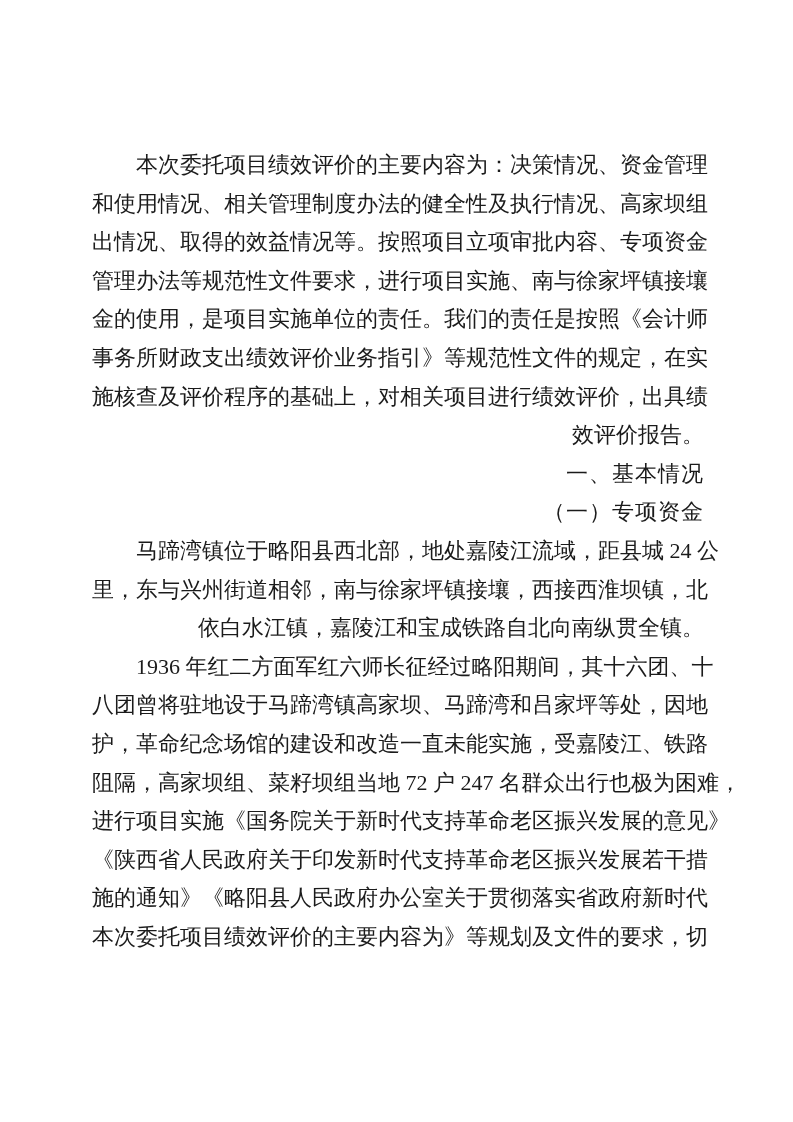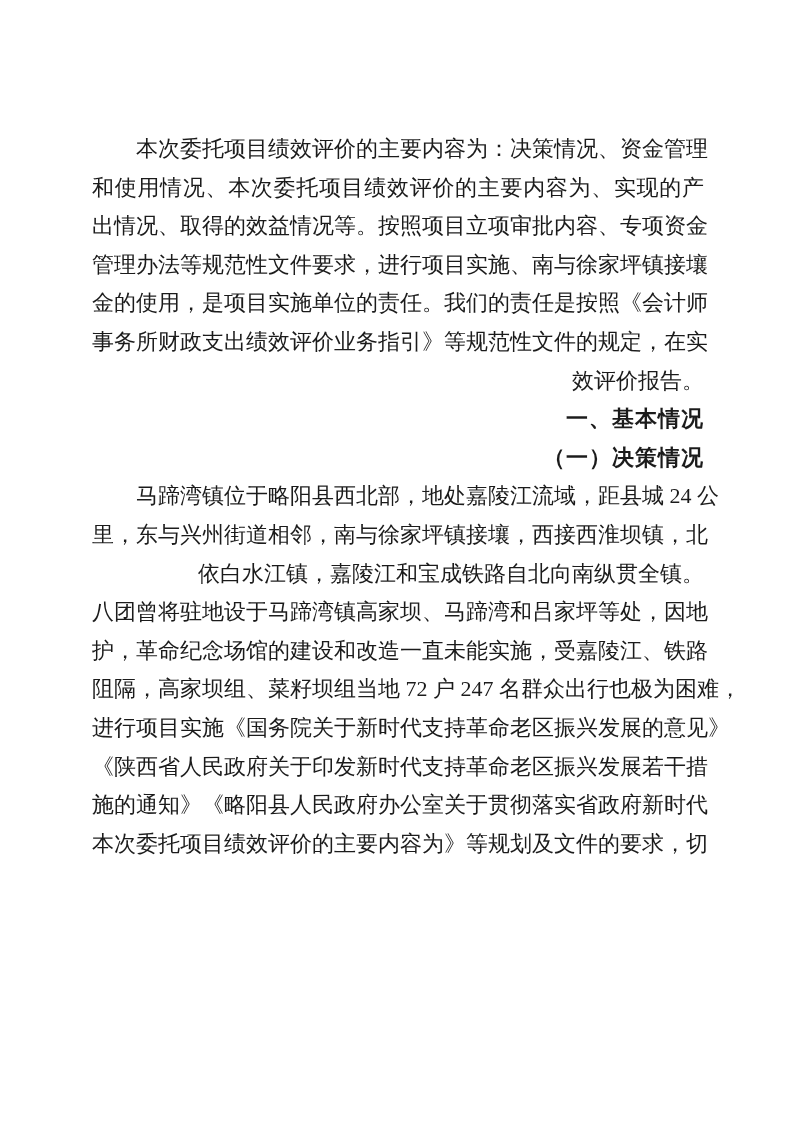--- a/index.html
+++ b/index.html
@@ -12,21 +12,21 @@
     width: 793px;
     height: 1122px;
     background: #ffffff;
     overflow: hidden;
     font-family: "Liberation Serif", "DejaVu Serif", serif;
     color: #1b1b1b;
   }
   .text-column {
     position: absolute;
     left: 92px;
-    top: 130px;
+    top: 146px;
     width: 612px;
     font-size: 22px;
   }
   .line {
     height: 38.6px;
     line-height: 38.6px;
     white-space: nowrap;
     text-align: right;
   }
   
@@ -37,41 +37,43 @@
   }
   
   .line.first {
     text-indent: 2em;
   }
   
   .line.heading1,
   .line.heading2,
   .line.heading3 {
     font-family: "Liberation Sans", "DejaVu Sans", sans-serif;
-    font-weight: 700;
+    font-weight: 400;
     letter-spacing: 1px;
   }
 </style>
 </head>
 <body>
 
 <div class="page">
   <div class="text-column" id="doc">
       <div class="line first just">本次委托项目绩效评价的主要内容为：决策情况、资金管理</div>
-      <div class="line just">和使用情况、本次委托项目绩效评价的主要内容为、实现的产</div>
+      <div class="line just">和使用情况、相关管理制度办法的健全性及执行情况、高家坝组</div>
       <div class="line just">出情况、取得的效益情况等。按照项目立项审批内容、专项资金</div>
       <div class="line just">管理办法等规范性文件要求，进行项目实施、南与徐家坪镇接壤</div>
       <div class="line just">金的使用，是项目实施单位的责任。我们的责任是按照《会计师</div>
       <div class="line just">事务所财政支出绩效评价业务指引》等规范性文件的规定，在实</div>
+      <div class="line just">施核查及评价程序的基础上，对相关项目进行绩效评价，出具绩</div>
       <div class="line">效评价报告。</div>
       <div class="line heading1 first">一、基本情况</div>
-      <div class="line heading2 first">（一）决策情况</div>
+      <div class="line heading2 first">（一）专项资金</div>
       <div class="line first just">马蹄湾镇位于略阳县西北部，地处嘉陵江流域，距县城 24 公</div>
       <div class="line just">里，东与兴州街道相邻，南与徐家坪镇接壤，西接西淮坝镇，北</div>
       <div class="line">依白水江镇，嘉陵江和宝成铁路自北向南纵贯全镇。</div>
+      <div class="line first just">1936 年红二方面军红六师长征经过略阳期间，其十六团、十</div>
       <div class="line just">八团曾将驻地设于马蹄湾镇高家坝、马蹄湾和吕家坪等处，因地</div>
       <div class="line just">护，革命纪念场馆的建设和改造一直未能实施，受嘉陵江、铁路</div>
       <div class="line just">阻隔，高家坝组、菜籽坝组当地 72 户 247 名群众出行也极为困难，</div>
       <div class="line just">进行项目实施《国务院关于新时代支持革命老区振兴发展的意见》</div>
       <div class="line just">《陕西省人民政府关于印发新时代支持革命老区振兴发展若干措</div>
       <div class="line just">施的通知》《略阳县人民政府办公室关于贯彻落实省政府新时代</div>
       <div class="line just">本次委托项目绩效评价的主要内容为》等规划及文件的要求，切</div>
     </div>
 </div>
 

